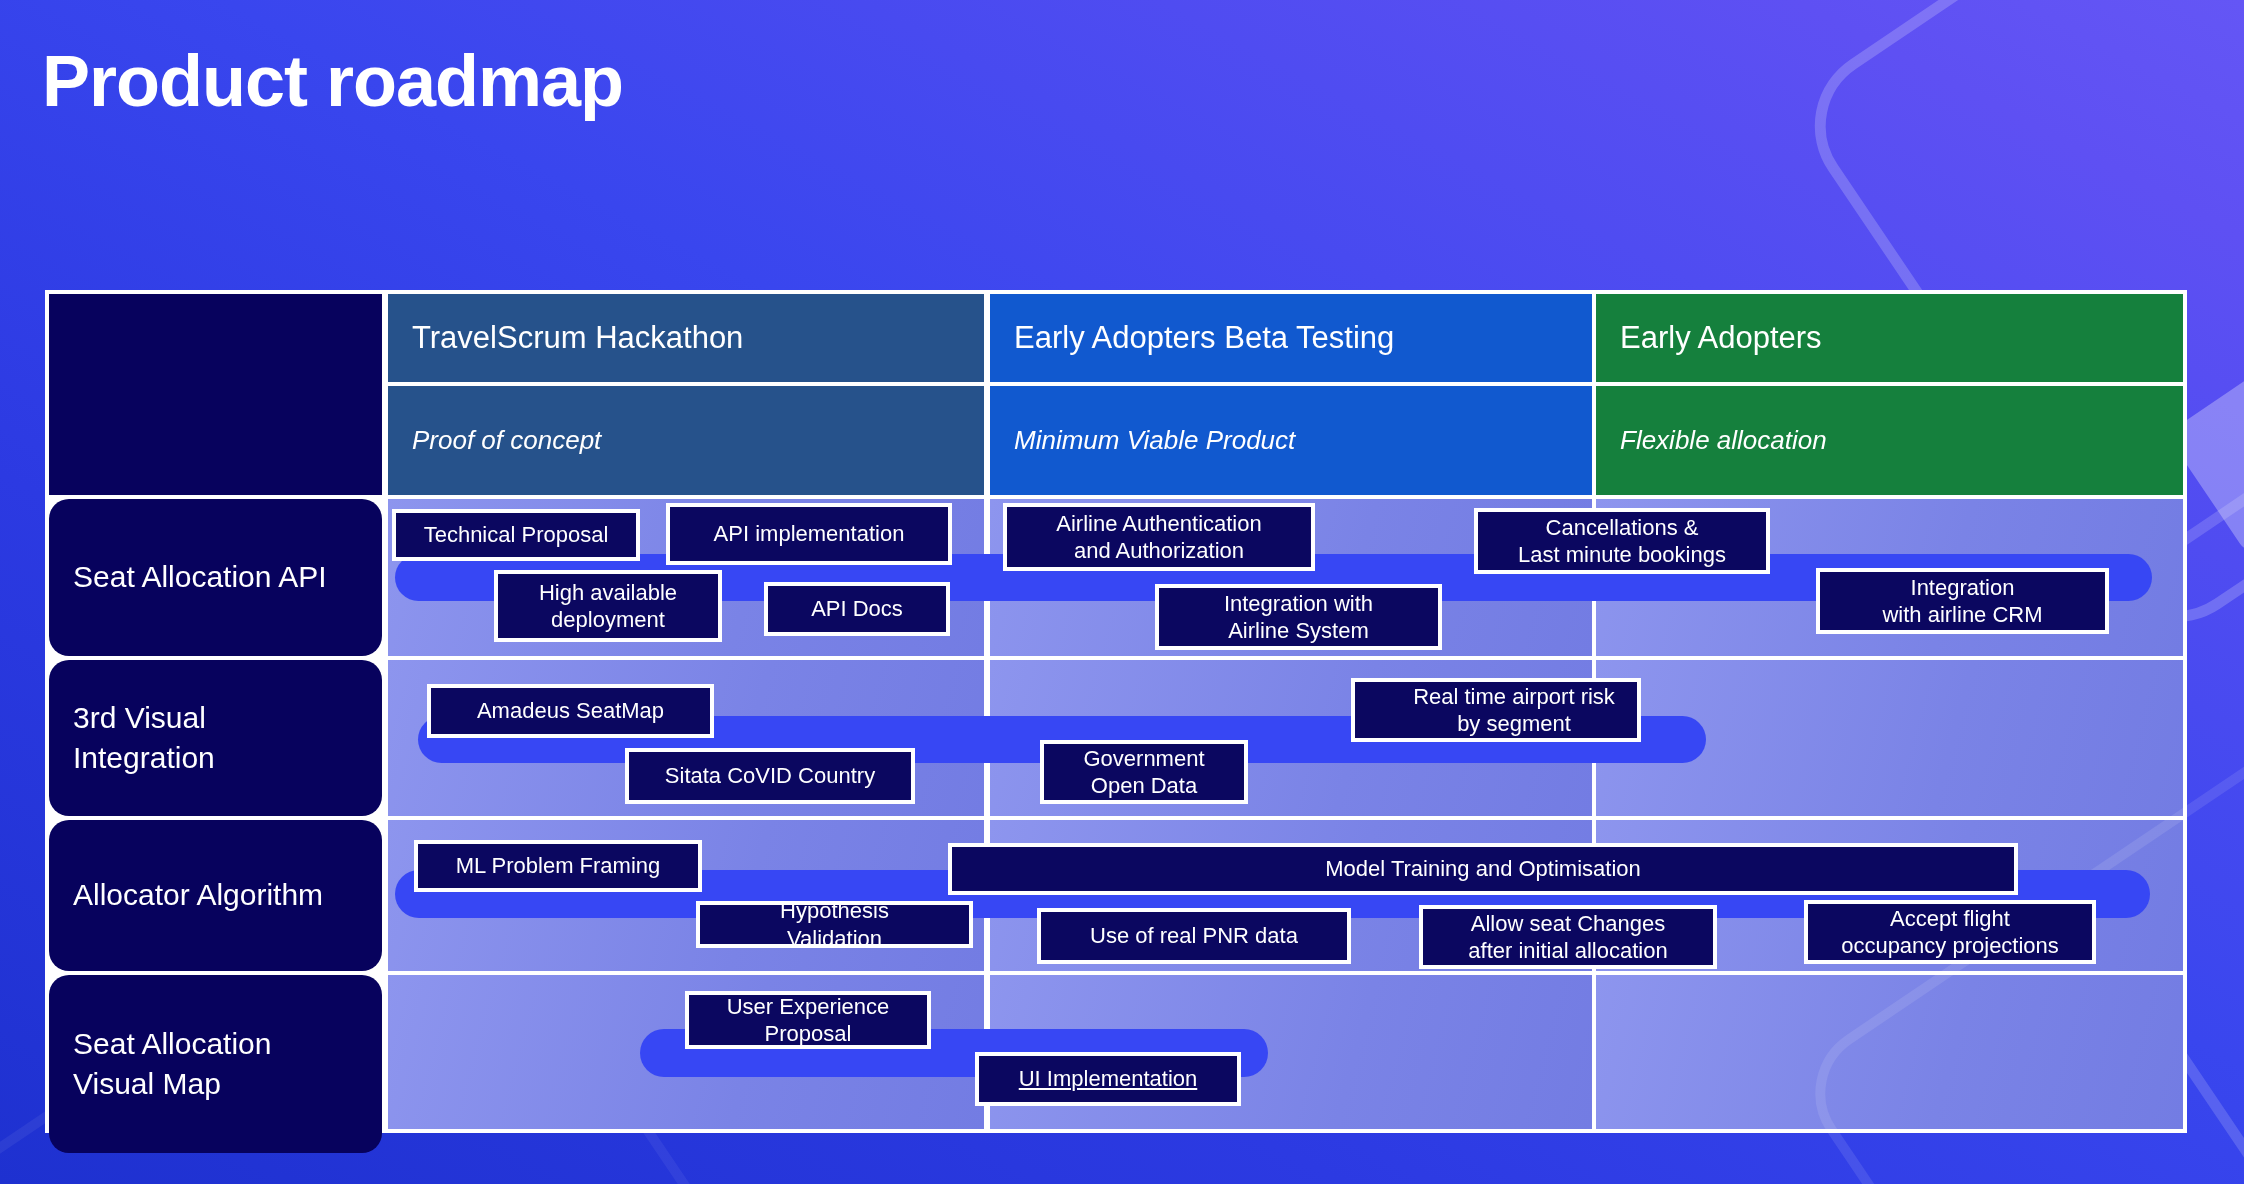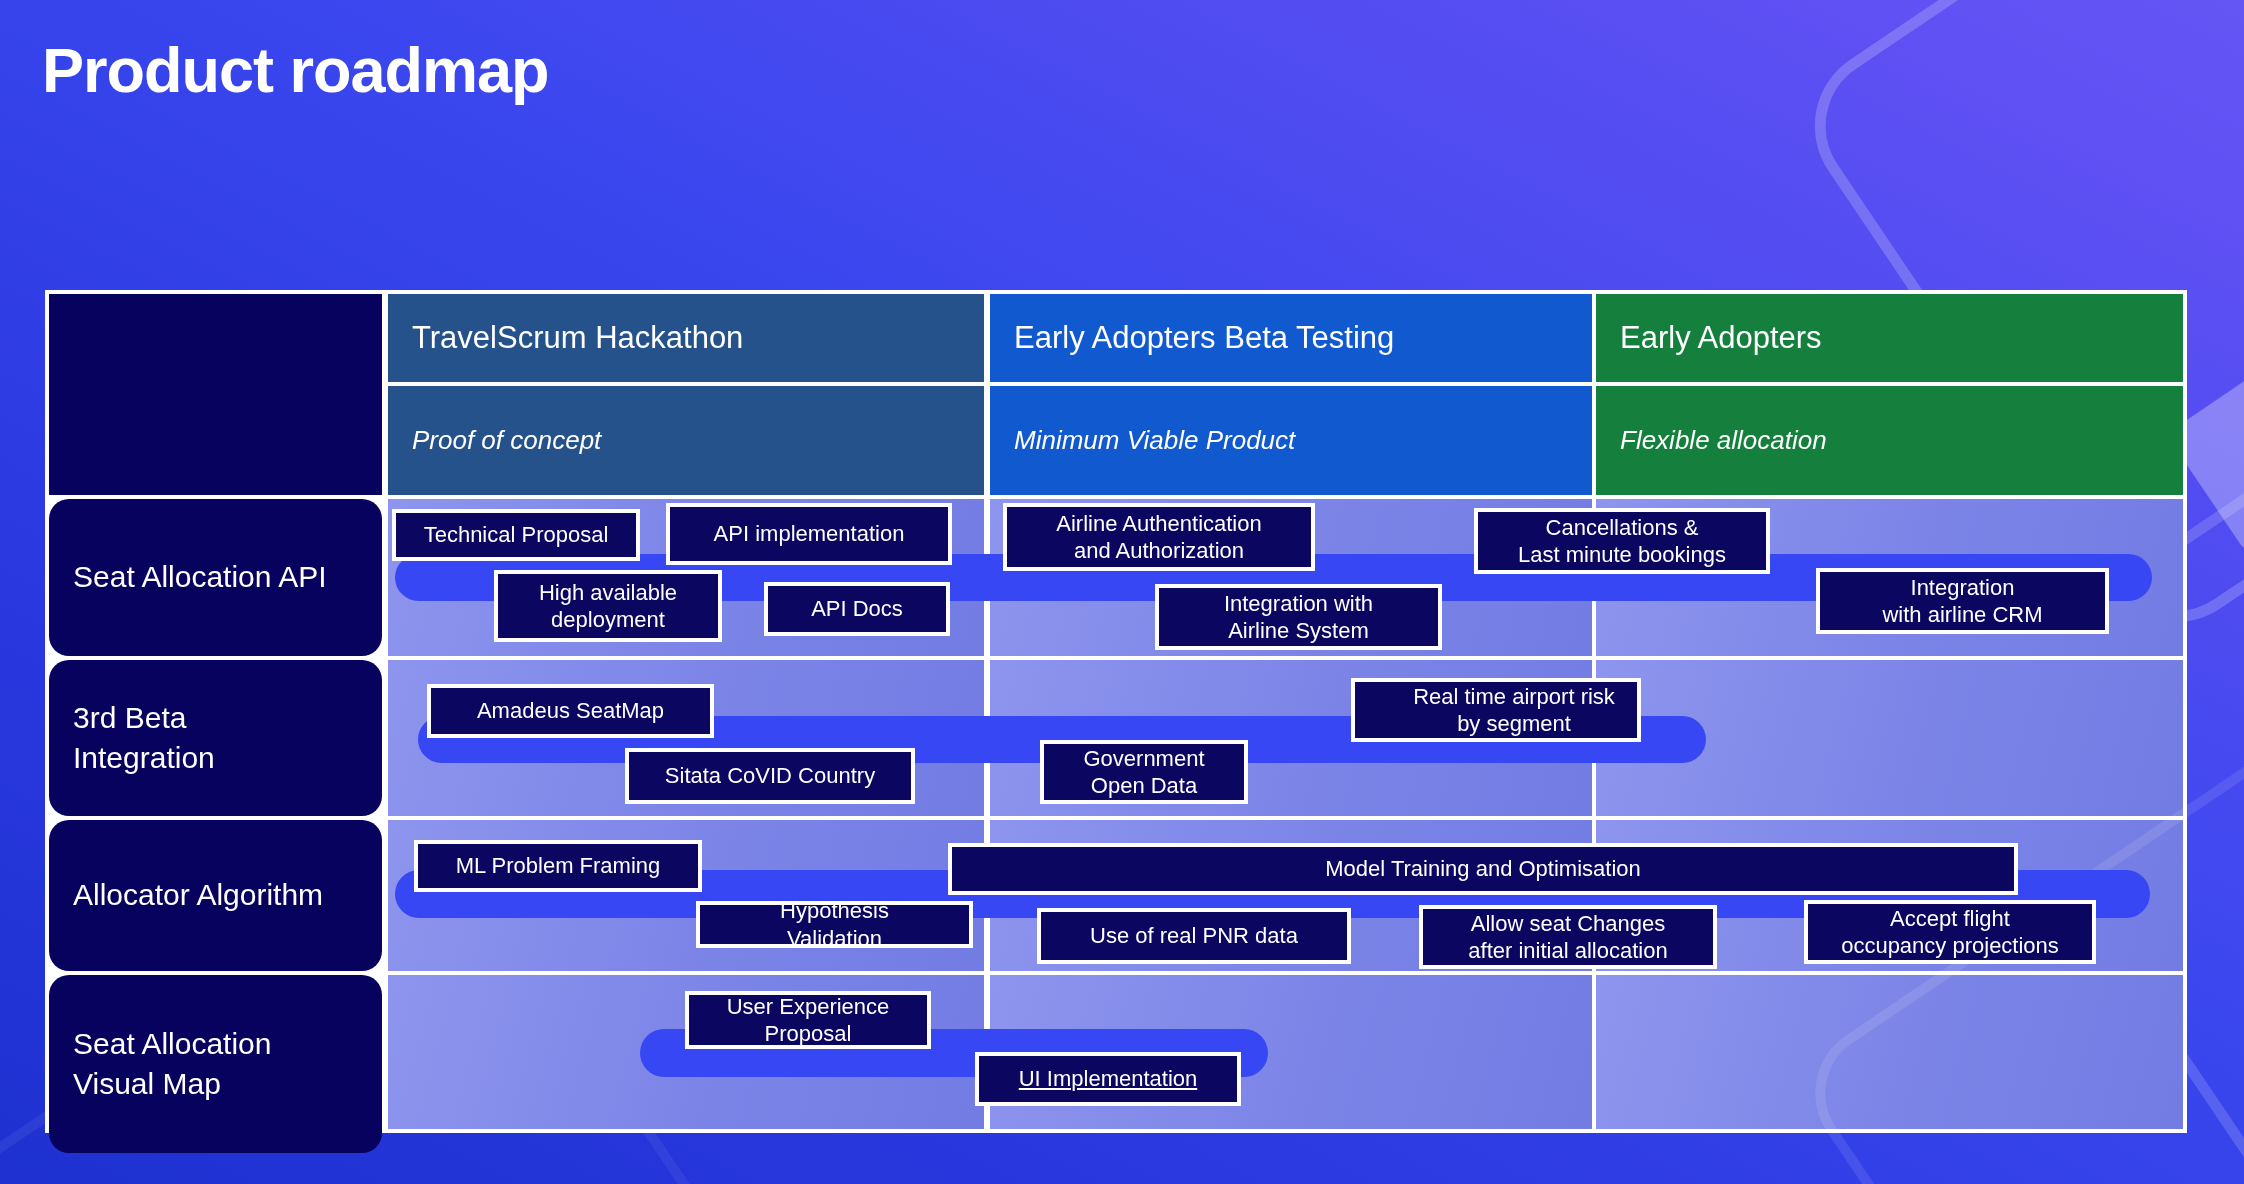--- a/index.html
+++ b/index.html
@@ -13,21 +13,21 @@
   }
   .decor{position:absolute;pointer-events:none;}
   .decor.o1{left:1890px;top:-210px;width:900px;height:640px;border:11px solid rgba(255,255,255,0.20);border-radius:80px;transform:rotate(-34deg);}
   .decor.o2{left:2080px;top:430px;width:720px;height:720px;border:11px solid rgba(255,255,255,0.16);border-radius:80px;transform:rotate(-34deg);}
   .decor.f1{left:2196px;top:382px;width:140px;height:150px;background:rgba(255,255,255,0.30);border-radius:18px;transform:rotate(-34deg);}
   .decor.o3{left:1900px;top:820px;width:700px;height:600px;border:10px solid rgba(255,255,255,0.10);border-radius:70px;transform:rotate(-34deg);z-index:4;}
   .decor.o4{left:-150px;top:1020px;width:800px;height:500px;border:10px solid rgba(255,255,255,0.06);border-radius:70px;transform:rotate(-34deg);}
 
   .title{
     position:absolute;left:42px;top:-8px;
-    font-size:63px;font-weight:700;letter-spacing:-1px;
+    font-size:72px;font-weight:700;letter-spacing:-1px;
     color:#ffffff;
   }
 
   .table{
     position:absolute;left:45px;top:290px;width:2142px;height:843px;
     background:#ffffff;
   }
   .cell{position:absolute;box-sizing:border-box;}
   .navy{background:#07025d;}
   .label-cell{
@@ -73,21 +73,21 @@
   <div class="decor o2"></div>
   <div class="decor f1"></div>
   <div class="decor o4"></div>
 
   <h1 class="title">Product roadmap</h1>
 
   <div class="table">
 
     <div class="cell navy" style="left:4px;top:4px;width:333px;height:201px;"></div>
     <div class="cell navy label-cell" style="left:4px;top:209px;width:333px;height:157px;">Seat Allocation API</div>
-    <div class="cell navy label-cell" style="left:4px;top:370px;width:333px;height:156px;">3rd Beta
+    <div class="cell navy label-cell" style="left:4px;top:370px;width:333px;height:156px;">3rd Visual
 Integration</div>
     <div class="cell navy label-cell" style="left:4px;top:530px;width:333px;height:151px;">Allocator Algorithm</div>
     <div class="cell navy label-cell" style="left:4px;top:685px;width:333px;height:178px;">Seat Allocation
 Visual Map</div>
 
     <div class="cell p1 phase-head" style="left:343px;top:4px;width:596px;height:88px;">TravelScrum Hackathon</div>
     <div class="cell p2 phase-head" style="left:945px;top:4px;width:602px;height:88px;">Early Adopters Beta Testing</div>
     <div class="cell p3 phase-head" style="left:1551px;top:4px;width:587px;height:88px;">Early Adopters</div>
 
     <div class="cell p1 phase-sub" style="left:343px;top:96px;width:596px;height:109px;">Proof of concept</div>

